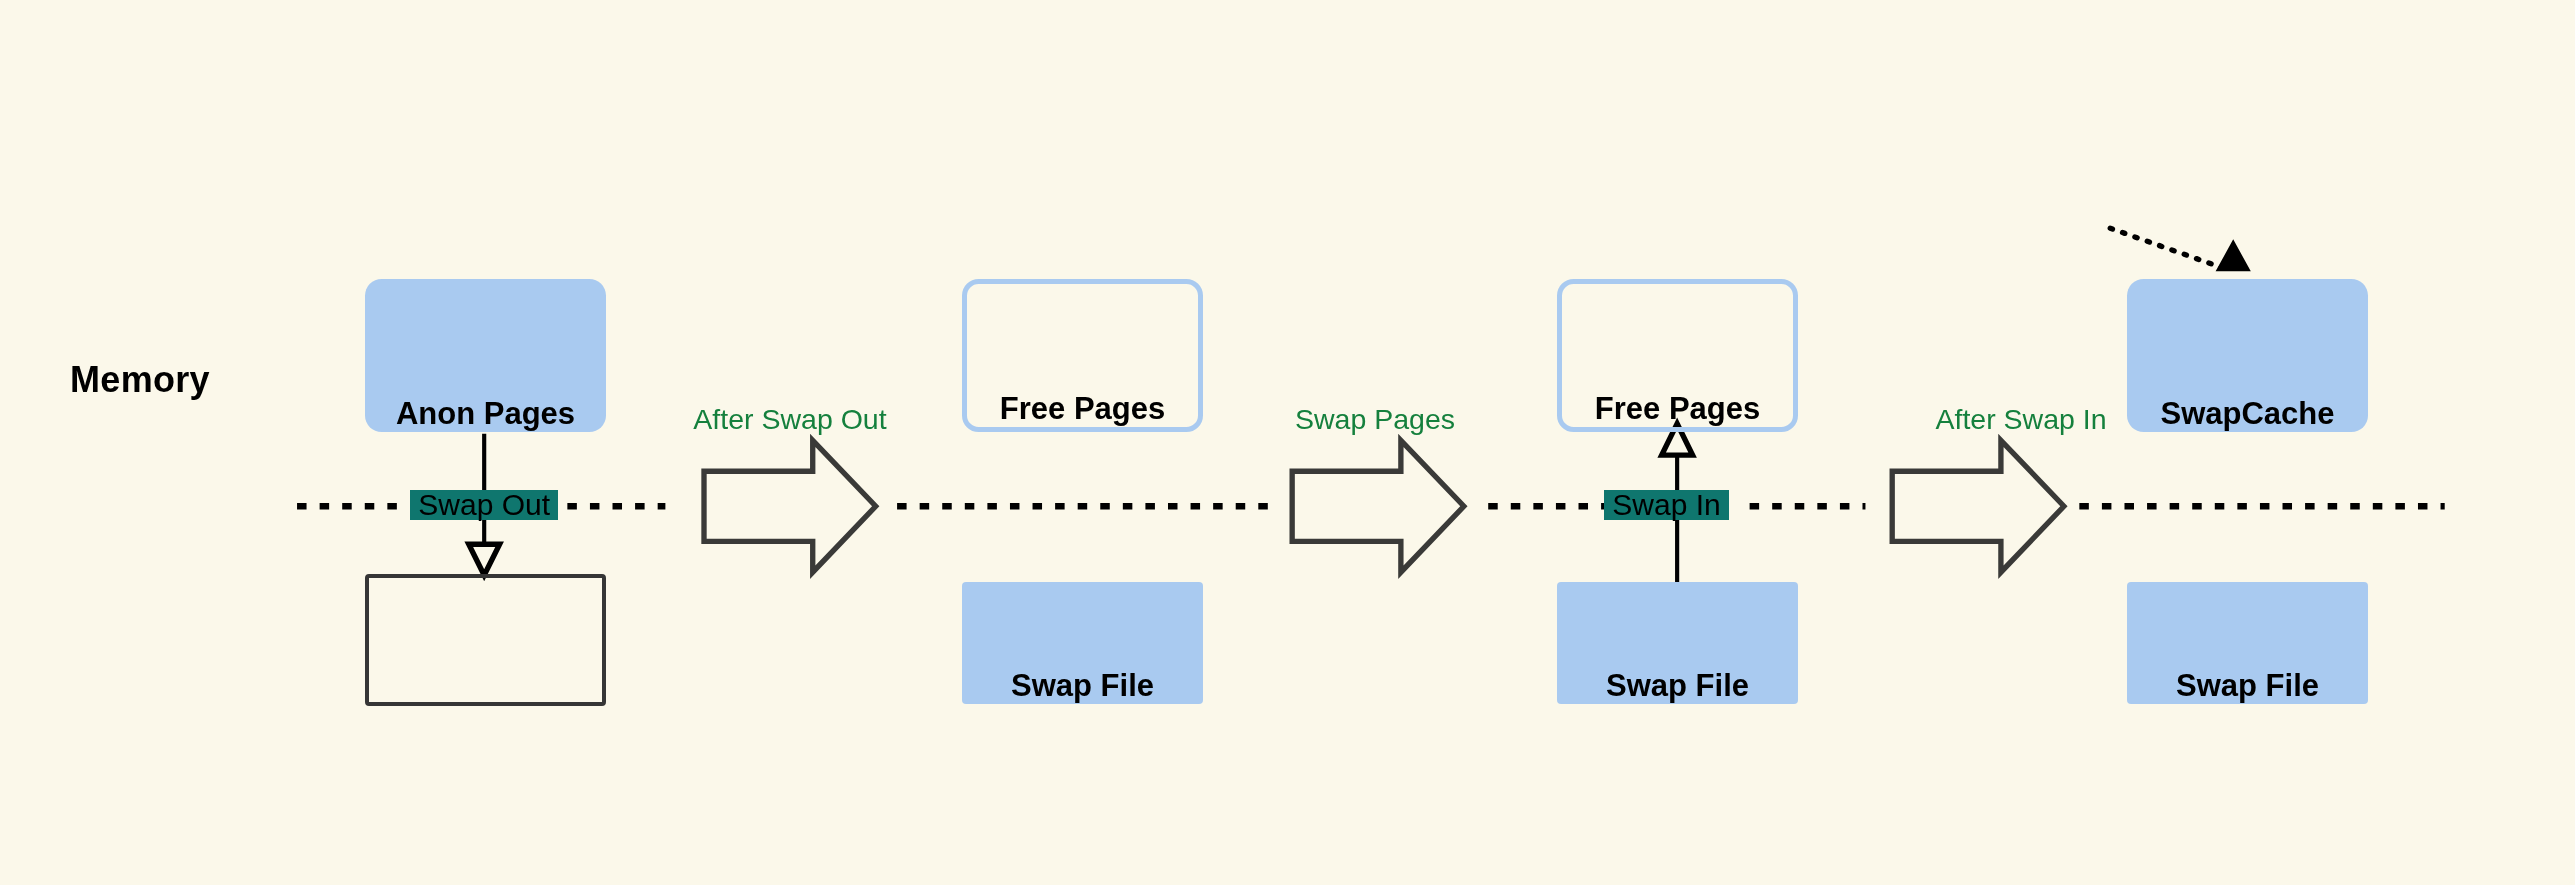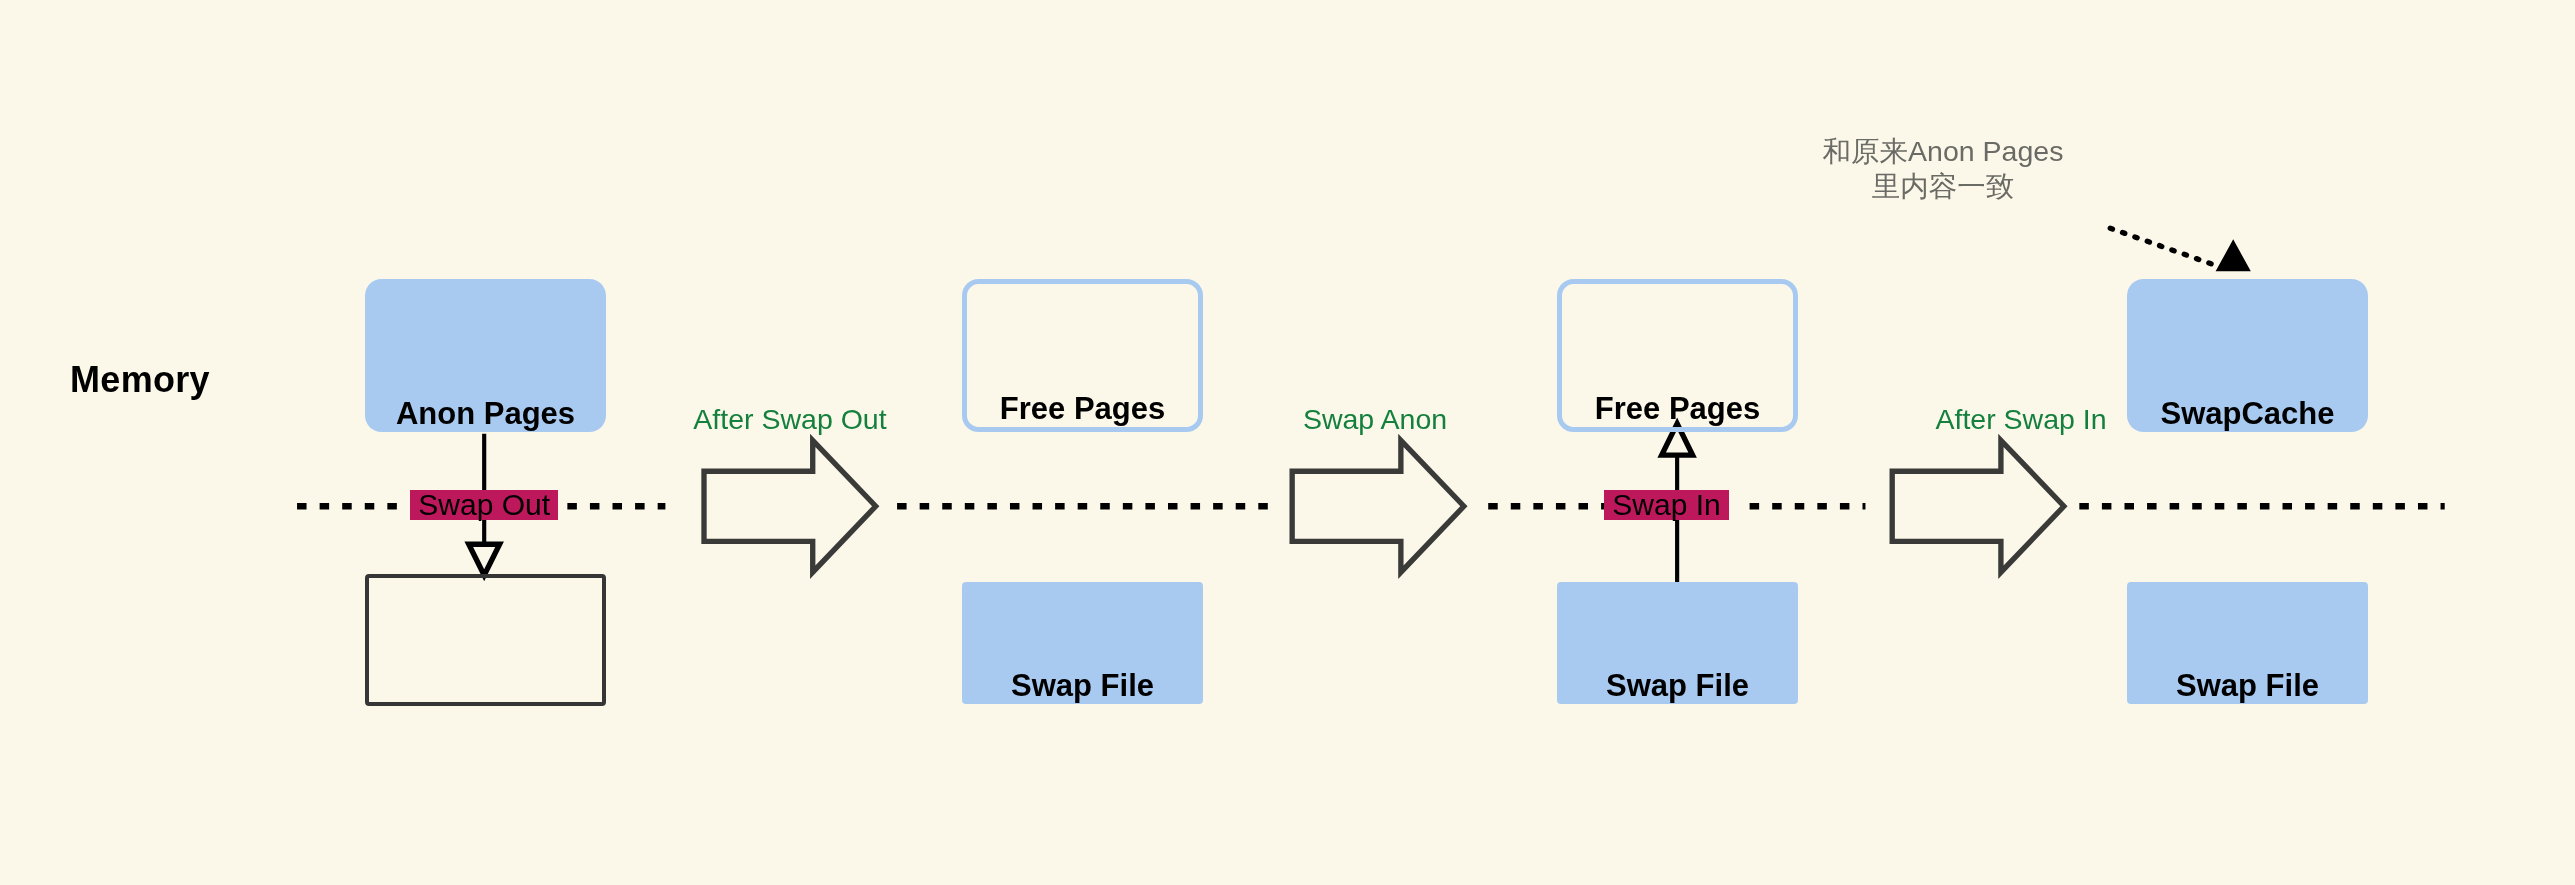--- a/index.html
+++ b/index.html
@@ -60,21 +60,21 @@
     font-size: 28.5px;
     color: #15803d;
     white-space: nowrap;
     text-align: center;
   }
   .flow-label {
     position: absolute;
     font-size: 30px;
     color: #000;
     white-space: nowrap;
-    background: #be185d;
+    background: #0f766e;
     padding: 0 8.3px;
     line-height: 1;
   }
   .annotation {
     position: absolute;
     font-size: 28.5px;
     color: #6b6b66;
     line-height: 1.22;
     text-align: center;
     white-space: pre-line;
@@ -131,21 +131,21 @@
   <div class="step-label" style="left:683px; top:403px; width:214px;">After Swap Out</div>
 
   <div class="node outline-blue rounded" style="left:962px; top:279px; width:241px; height:153px;">
     <span>Free Pages</span>
   </div>
 
   <div class="node filled square" style="left:962px; top:582px; width:241px; height:122px;">
     <span>Swap File</span>
   </div>
 
-  <div class="step-label" style="left:1280px; top:403px; width:190px;">Swap Anon</div>
+  <div class="step-label" style="left:1280px; top:403px; width:190px;">Swap Pages</div>
 
   <div class="node outline-blue rounded" style="left:1557px; top:279px; width:241px; height:153px;">
     <span>Free Pages</span>
   </div>
 
   <div class="node filled square" style="left:1557px; top:582px; width:241px; height:122px;">
     <span>Swap File</span>
   </div>
 
   <div class="flow-label" style="left:1604px; top:490px;">Swap In</div>
@@ -153,17 +153,15 @@
   <div class="step-label" style="left:1920px; top:403px; width:202px;">After Swap In</div>
 
   <div class="node filled rounded" style="left:2127px; top:279px; width:241px; height:153px;">
     <span>SwapCache</span>
   </div>
 
   <div class="node filled square" style="left:2127px; top:582px; width:241px; height:122px;">
     <span>Swap File</span>
   </div>
 
-  <div class="annotation" style="left:1753px; top:134px; width:380px;">和原来Anon Pages
-里内容一致</div>
 
 </div>
 
 
 </body></html>

